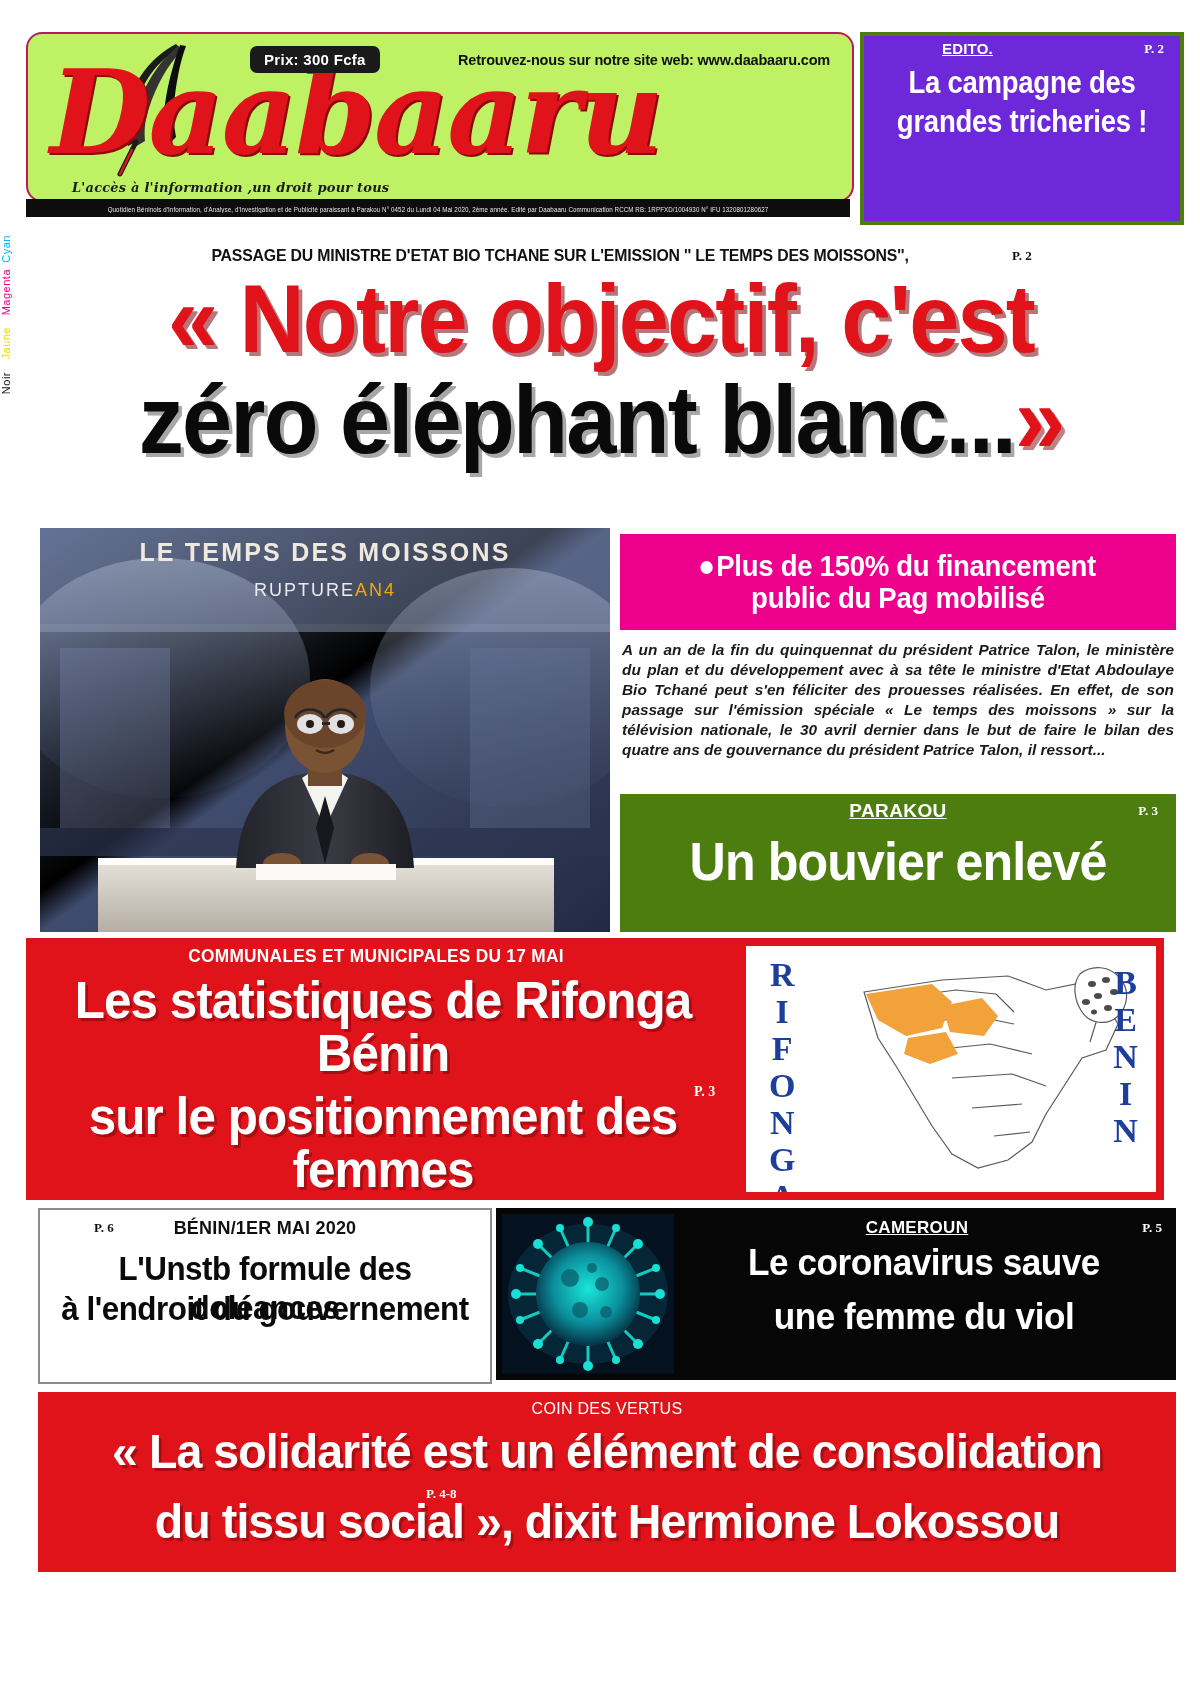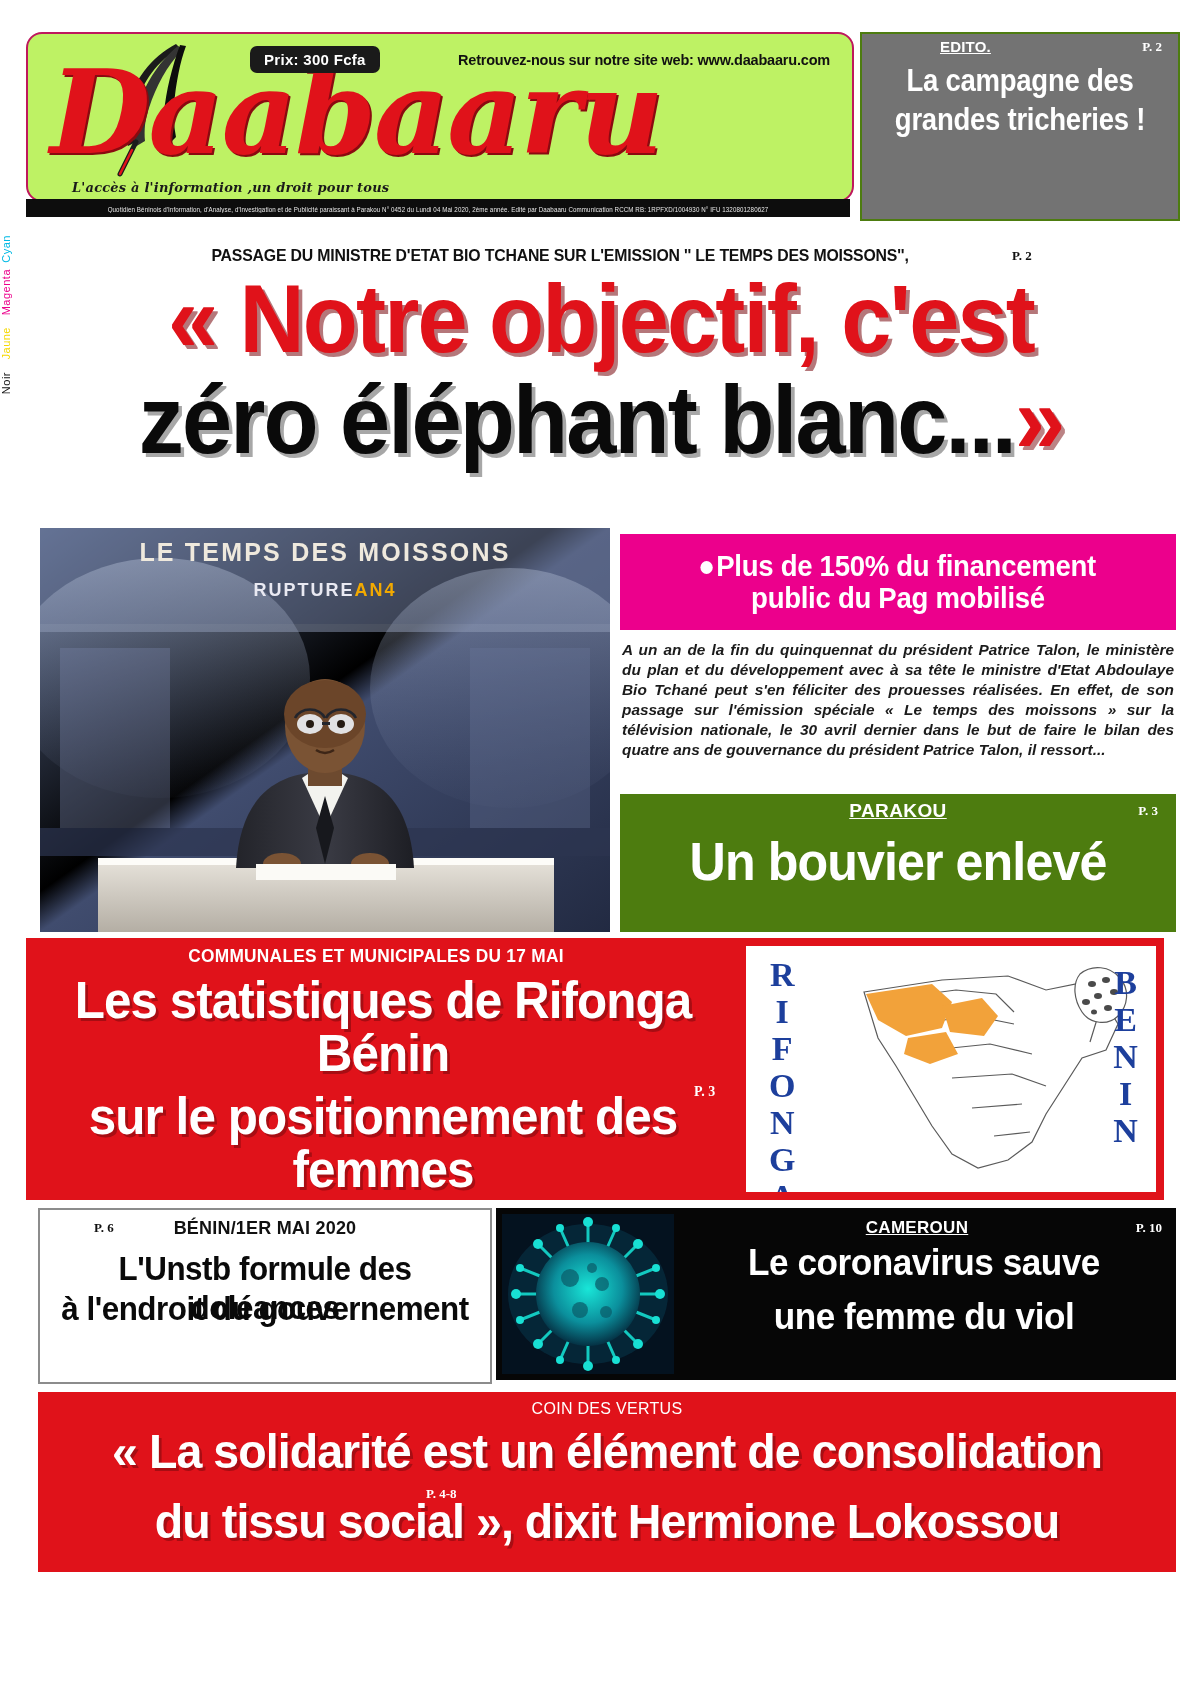--- a/index.html
+++ b/index.html
@@ -27,22 +27,22 @@
   .price{position:absolute;left:222px;top:12px;background:#1a1a1a;color:#fff;
     border-radius:7px;padding:5px 14px;font-size:15px;font-weight:700;letter-spacing:.3px;}
   .website{position:absolute;left:430px;top:18px;font-size:14.5px;font-weight:700;color:#111;
     letter-spacing:-.2px;}
 
   .finestrip{position:absolute;left:26px;top:199px;width:824px;height:18px;background:#0d0d0d;
     color:#e8e8e8;overflow:hidden;display:flex;align-items:center;justify-content:center;}
   .finestrip span{font-size:6.2px;letter-spacing:.1px;white-space:nowrap;transform:scaleY(1.25);}
 
   
-  .edito{position:absolute;left:860px;top:32px;width:316px;height:185px;background:#737373;
-    border:2px solid #4d7c0f;}
+  .edito{position:absolute;left:860px;top:32px;width:316px;height:185px;background:#6d28d9;
+    border:4px solid #4d7c0f;}
   .edito-top{position:relative;height:26px;}
   .edito-lbl{position:absolute;left:78px;top:4px;color:#fff;font-size:15px;font-weight:700;
     text-decoration:underline;letter-spacing:.2px;}
   .edito-pg{position:absolute;right:16px;top:5px;color:#fff;font-size:13px;font-weight:700;
     font-family:"Liberation Serif",serif;}
   .edito-h{color:#fff;text-align:center;font-weight:700;font-size:32px;line-height:1.16;
     padding:2px 6px 0;transform:scaleX(.86);transform-origin:center top;letter-spacing:-.3px;}
 
   
   .kicker{position:absolute;left:140px;top:246px;width:840px;text-align:center;
@@ -57,21 +57,21 @@
   .mh-l2{text-align:center;font-size:97px;font-weight:700;line-height:.99;color:#0a0a0a;
     transform:scaleX(.93);letter-spacing:-2px;margin-top:6px;text-shadow:4px 4px 0 rgba(60,60,60,.45);}
   .mh-l2 .guil{color:#e0121a;text-shadow:4px 4px 0 rgba(120,8,12,.5);}
 
   
   .photo{position:absolute;left:40px;top:528px;width:570px;height:404px;overflow:hidden;
     background:#2b3350;}
   .tv-title{position:absolute;left:0;top:10px;width:100%;text-align:center;color:#efe9dd;
     font-size:25px;font-weight:700;letter-spacing:2.2px;z-index:4;}
   .tv-sub{position:absolute;left:0;top:52px;width:100%;text-align:center;z-index:4;
-    font-size:18px;font-weight:700;letter-spacing:2px;}
+    font-size:18px;font-weight:400;letter-spacing:2px;}
   .tv-sub .w{color:#e9e9f2;}
   .tv-sub .y{color:#f2a900;}
 
   
   .magenta{position:absolute;left:620px;top:534px;width:556px;height:96px;background:#ec008c;
     color:#fff;display:flex;flex-direction:column;justify-content:center;}
   .mg-l{text-align:center;font-size:29px;font-weight:700;line-height:1.12;transform:scaleX(.95);
     letter-spacing:-.3px;}
   .dot{display:inline-block;width:13px;height:13px;border-radius:50%;background:#fff;
     vertical-align:2px;margin-right:4px;}
@@ -358,21 +358,21 @@
         <g fill="#0a5f6c" opacity=".75">
           <circle cx="68" cy="64" r="9"></circle>
             <circle cx="100" cy="70" r="7"></circle>
           <circle cx="78" cy="96" r="8"></circle>
             <circle cx="104" cy="98" r="6"></circle>
           <circle cx="90" cy="54" r="5"></circle>
         </g>
       </svg>
     </div>
     <div class="cam-lbl">CAMEROUN</div>
-    <div class="cam-pg">P. 10</div>
+    <div class="cam-pg">P. 5</div>
     <div class="cam-h">Le coronavirus sauve</div>
     <div class="cam-h" style="top:88px">une femme du viol</div>
   </div>
 
   <div class="cv">
     <div class="cv-k">COIN DES VERTUS</div>
     <div class="cv-l1">« La solidarité est un élément de consolidation</div>
     <div class="cv-pg">P. 4-8</div>
     <div class="cv-l2">du tissu social », dixit Hermione Lokossou</div>
   </div>

